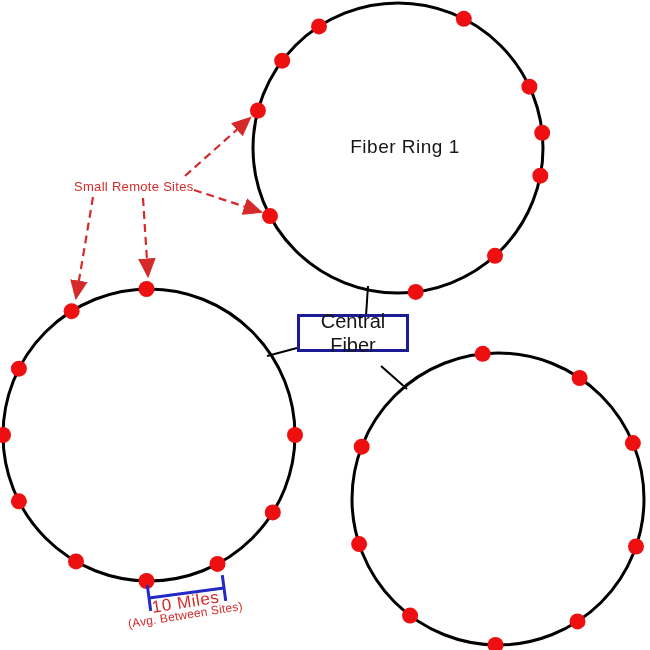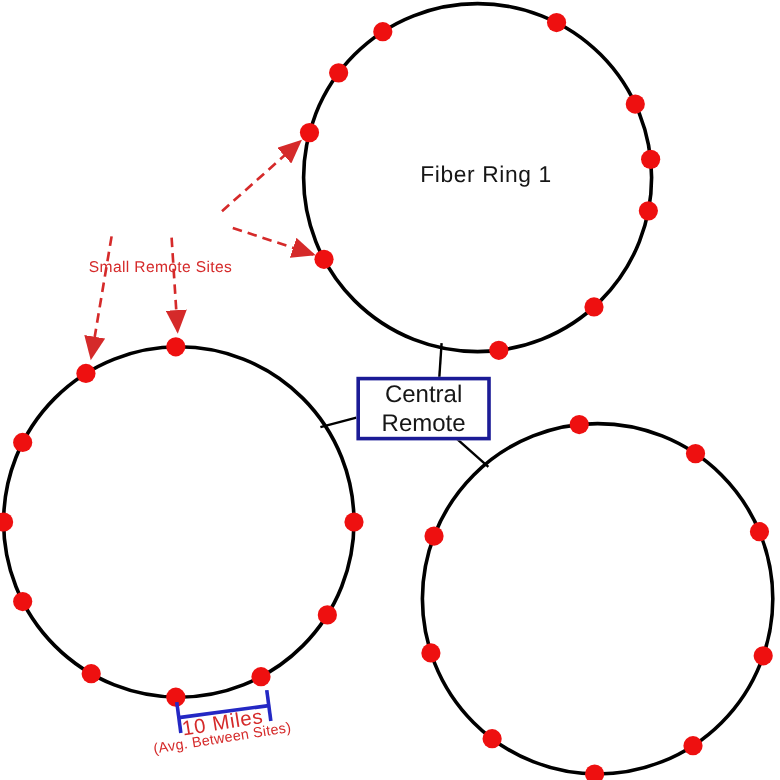--- a/index.html
+++ b/index.html
@@ -10,28 +10,28 @@
   }
   .canvas svg{position:absolute;left:0;top:0;}
   .ring-label{
     position:absolute;transform:translate(-50%,-50%);
     font-size:19px;color:#161616;white-space:nowrap;letter-spacing:.5px;
   }
   #ring1-label{left:405px;top:147px;}
   #ring2-label{left:151px;top:430px;}
   #ring3-label{left:500px;top:498px;}
   .co-box{
-    position:absolute;left:297px;top:314px;width:112px;height:53px;
+    position:absolute;left:297px;top:314px;width:112px;height:38px;
     box-sizing:border-box;border:3px solid var(--navy,#1b1b96);background:#fff;
     display:flex;flex-direction:column;align-items:center;justify-content:center;
     font-size:20px;line-height:24px;color:#161616;
   }
   .remote-label{
     position:absolute;left:74px;top:179px;font-size:13px;letter-spacing:.3px;
-    color:var(--red,#d52a2a);white-space:nowrap;margin-top:36px;
+    color:var(--red,#d52a2a);white-space:nowrap;
   }
   .miles-label{
     position:absolute;left:152px;top:598px;font-size:17px;letter-spacing:.6px;
     color:var(--red,#d52a2a);white-space:nowrap;
     transform:rotate(-9deg);transform-origin:left center;
   }
   .avg-label{
     position:absolute;left:128px;top:617px;font-size:12px;letter-spacing:.2px;
     color:var(--red,#d52a2a);white-space:nowrap;
     transform:rotate(-9deg);transform-origin:left center;
@@ -89,21 +89,21 @@
       <line x1="143" y1="198" x2="148" y2="276" stroke="#d52a2a" stroke-width="2.2" stroke-dasharray="8 5" marker-end="url(#arrowhead)"></line>
       <line x1="149" y1="598" x2="224" y2="588" stroke="#2428c4" stroke-width="3"></line>
       <line x1="147.3" y1="585.1" x2="150.7" y2="610.9" stroke="#2428c4" stroke-width="3"></line>
       <line x1="222.3" y1="575.1" x2="225.7" y2="600.9" stroke="#2428c4" stroke-width="3"></line>
     </svg>
 
   <div class="ring-label" id="ring1-label">Fiber Ring 1</div>
 
   <div class="co-box">
     <span>Central</span>
-    <span>Remote</span>
+    <span>Fiber</span>
   </div>
 
   <div class="remote-label">Small Remote Sites</div>
 
   <div class="miles-label">10 Miles</div>
   <div class="avg-label">(Avg. Between Sites)</div>
 
 </div>
 
 </body></html>

